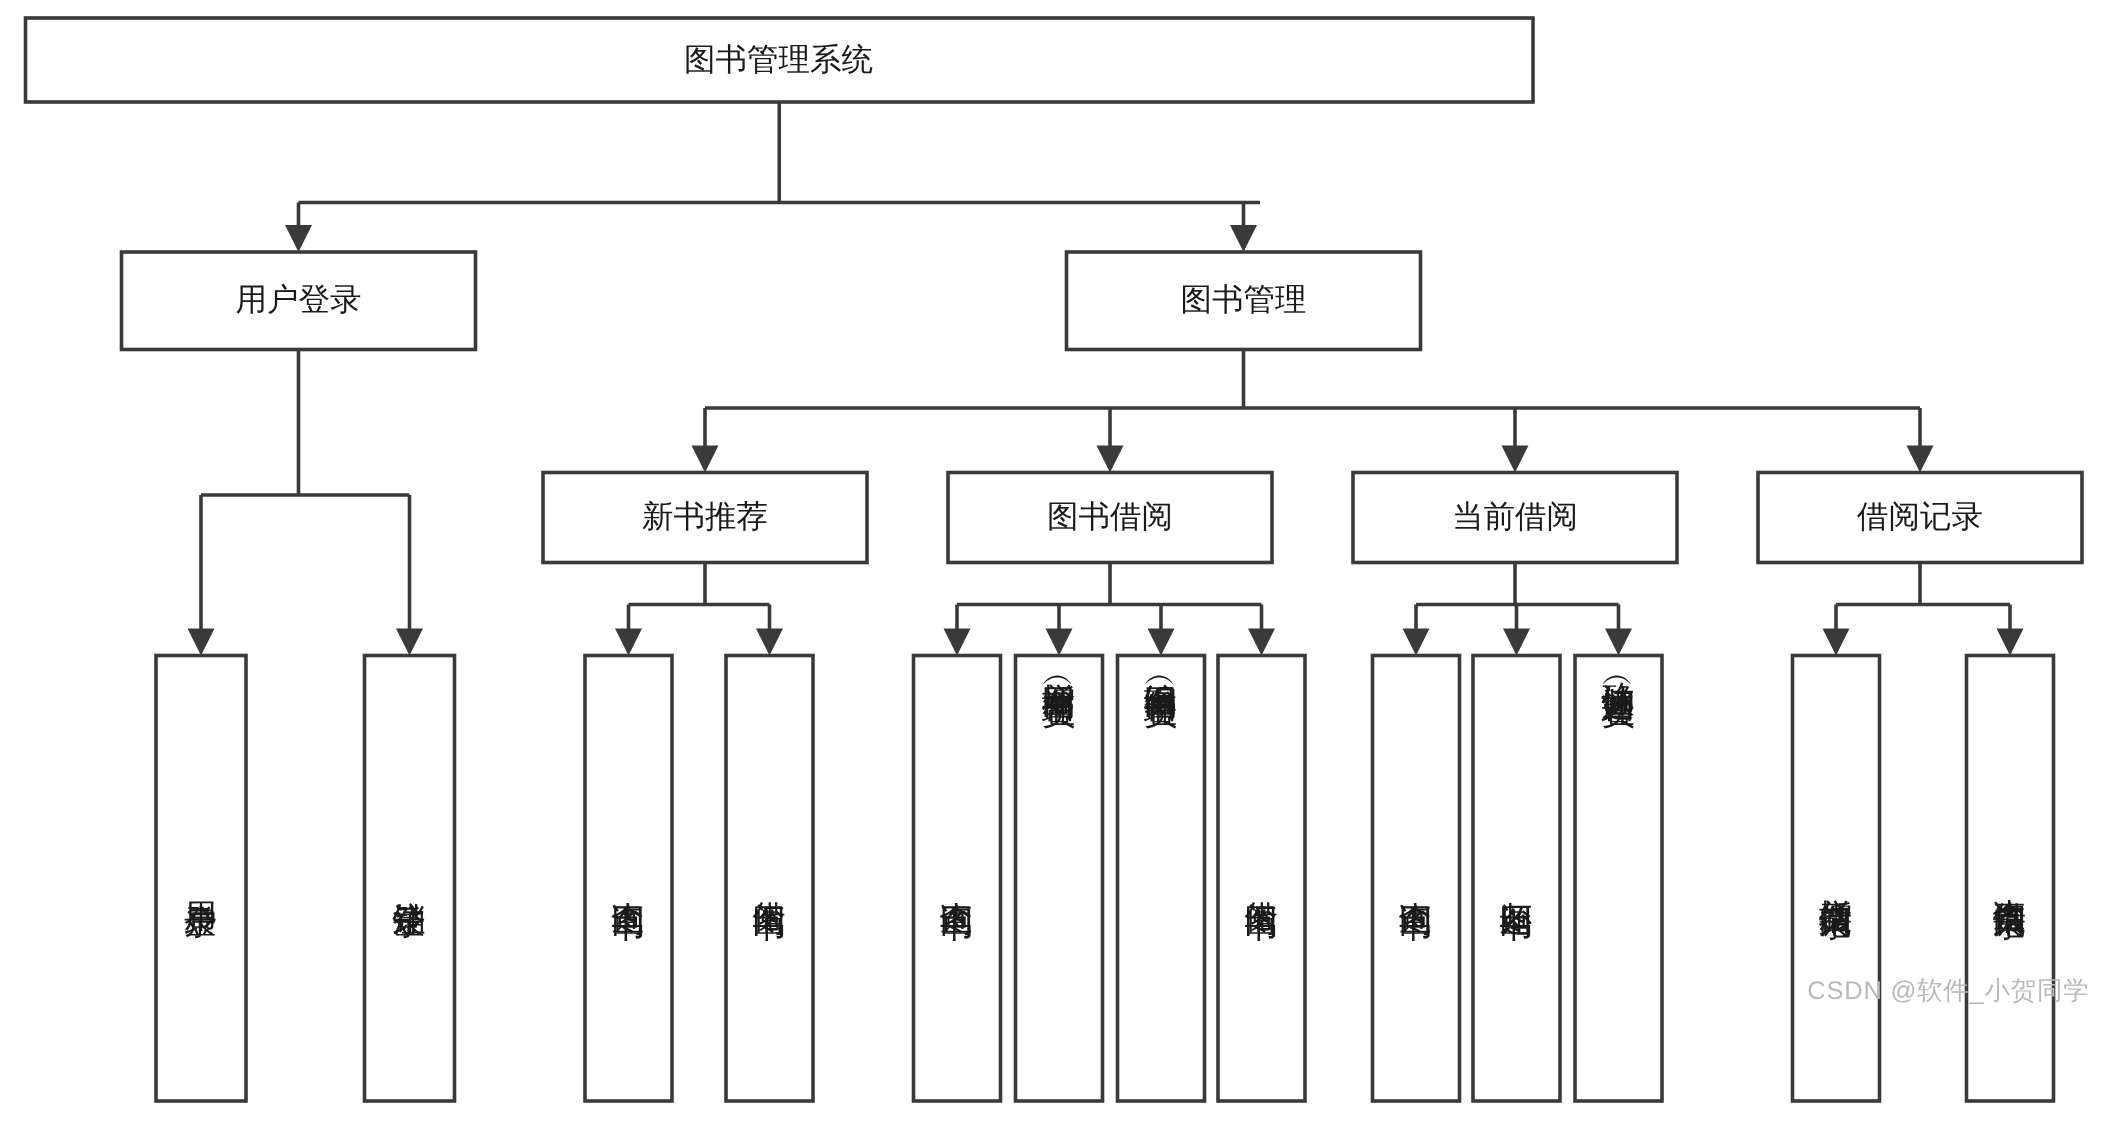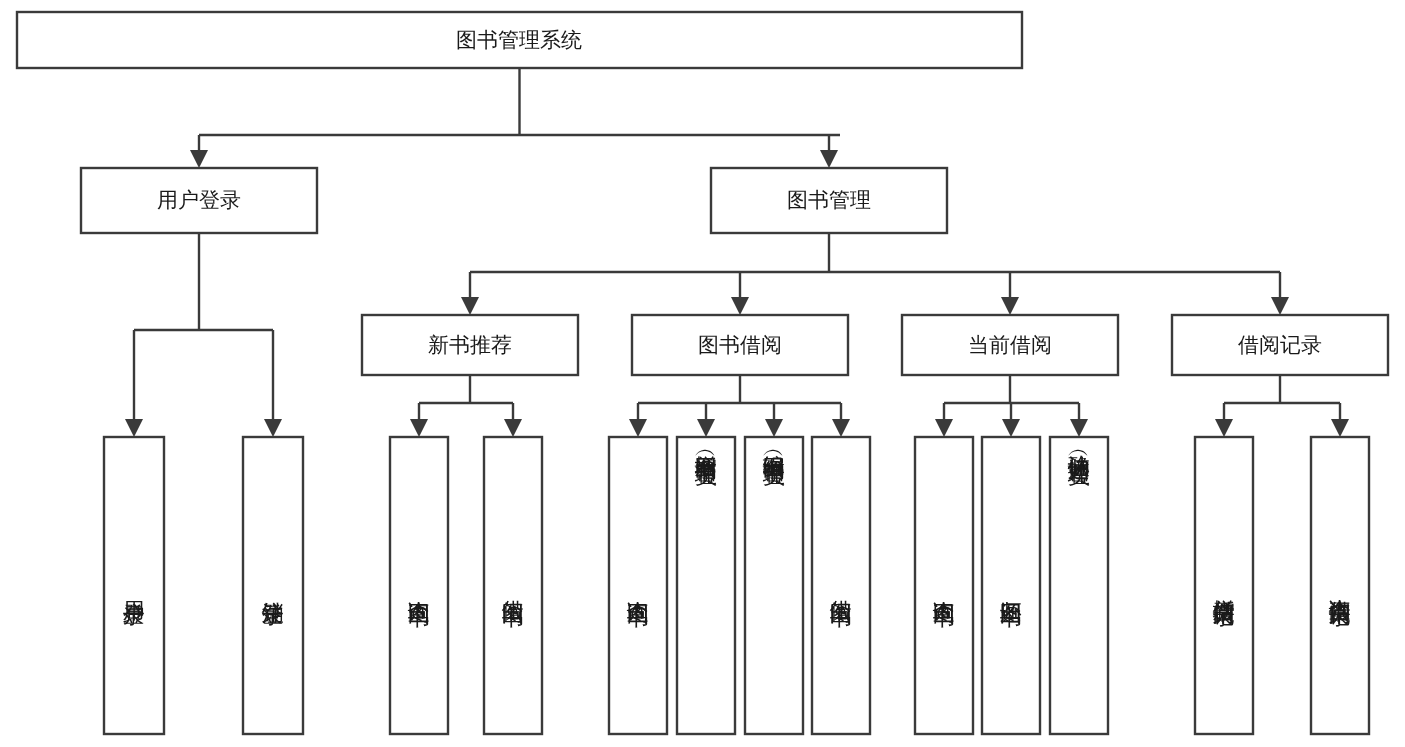--- a/index.html
+++ b/index.html
@@ -233,13 +233,14 @@
     <span class="leaf-label">确认归还（管理员）</span>
   </div>
 
   <div class="leaf-label-wrap" style="left:1195px; top:437px; width:58px; height:297px;">
     <span class="leaf-label">新增借阅记录</span>
   </div>
   <div class="leaf-label-wrap" style="left:1311px; top:437px; width:58px; height:297px;">
     <span class="leaf-label">查询借阅记录</span>
   </div>
 
+  <div class="watermark">CSDN @软件_小贺同学</div>
 </div>
 
 </body></html>

